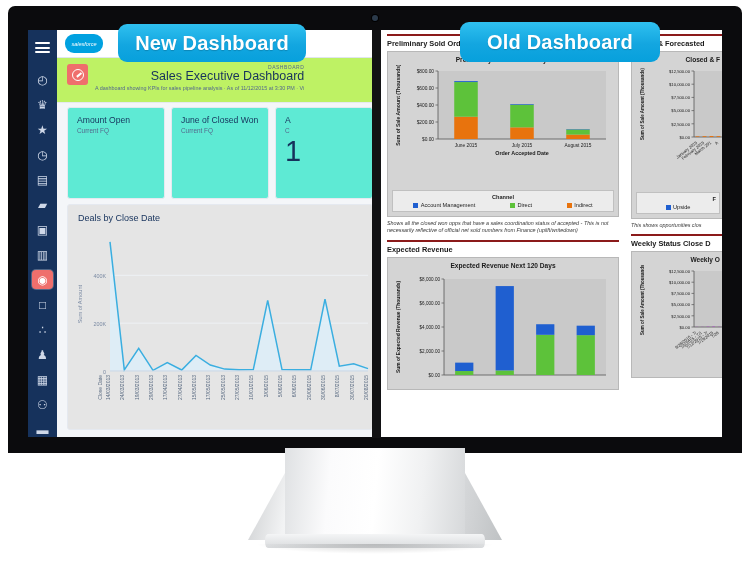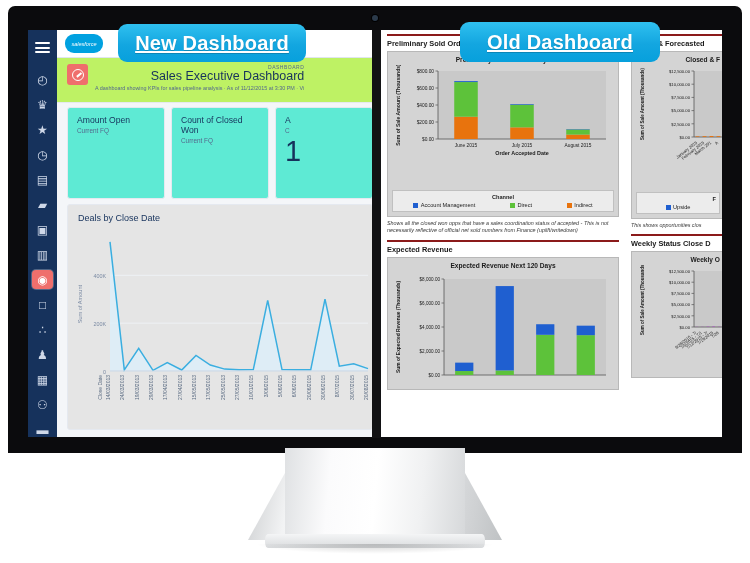--- a/index.html
+++ b/index.html
@@ -27,21 +27,21 @@
   .stand-base { position:absolute; left:265px; top:86px; width:220px; height:14px;
       background:linear-gradient(180deg,#f4f5f6,#d9dbdd); border-radius:3px/6px; }
   .stand-shadow { position:absolute; left:255px; top:96px; width:240px; height:10px;
       background:radial-gradient(ellipse at 50% 0%, rgba(0,0,0,.18), rgba(0,0,0,0) 70%); }
 
   
   .badge { position:absolute; z-index:60; border-radius:9px;
            background:linear-gradient(180deg,#2fc0ef 0%,#13a6e0 55%,#07a0dc 100%);
            color:#fff; font-weight:bold; letter-spacing:.2px;
            display:flex; align-items:center; justify-content:center;
-           text-shadow:0 1px 1px rgba(0,0,0,.18);text-decoration:underline; }
+           text-shadow:0 1px 1px rgba(0,0,0,.18); }
   #badge-new { left:118px; top:24px; width:188px; height:38px; font-size:20px; }
   #badge-old { left:460px; top:22px; width:200px; height:40px; font-size:20px; }
 
   
   .pane-new { position:absolute; left:0; top:0; width:345px; height:408px;
               background:#f4f6f9; overflow:hidden; }
   .sfnav { position:absolute; left:0; top:0; width:29px; height:408px; background:#16325c; }
   .sfnav .burger { margin:12px auto 14px; width:15px; height:11px; position:relative; }
   .sfnav .burger i { position:absolute; left:0; width:15px; height:2px; background:#fff; border-radius:1px; }
   .sfnav .burger i:nth-child(1){top:0}.sfnav .burger i:nth-child(2){top:4.5px}.sfnav .burger i:nth-child(3){top:9px}
@@ -190,21 +190,21 @@
           </div>
         </div>
       </div>
 
       <div class="kpis" id="kpis">
           <div class="kpi">
             <div class="kpi-t">Amount Open</div>
             <div class="kpi-s">Current FQ</div>
           </div>
           <div class="kpi">
-            <div class="kpi-t">Count of Closed Won</div>
+            <div class="kpi-t">June of Closed Won</div>
             <div class="kpi-s">Current FQ</div>
           </div>
           <div class="kpi k3">
             <div class="kpi-t">A</div>
             <div class="kpi-s">C</div>
             <div class="kpi-v">1</div>
           </div>
         </div>
 
       <div class="linecard">

